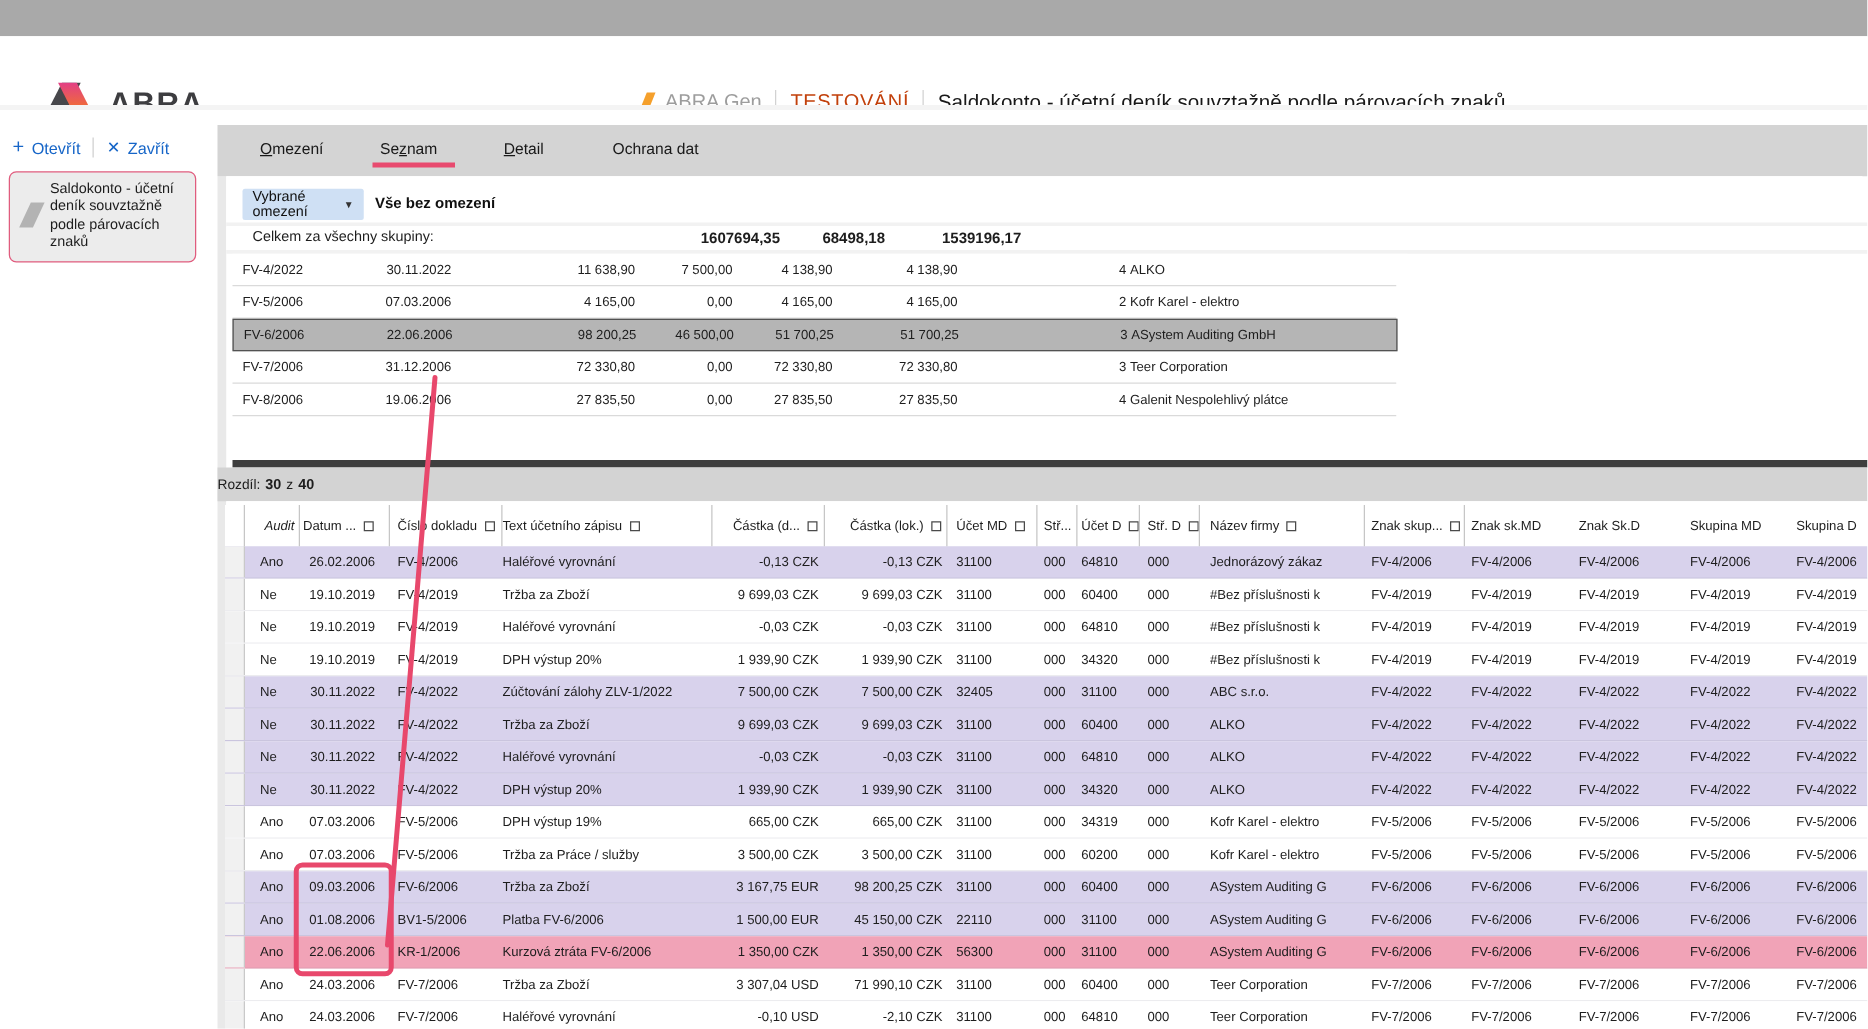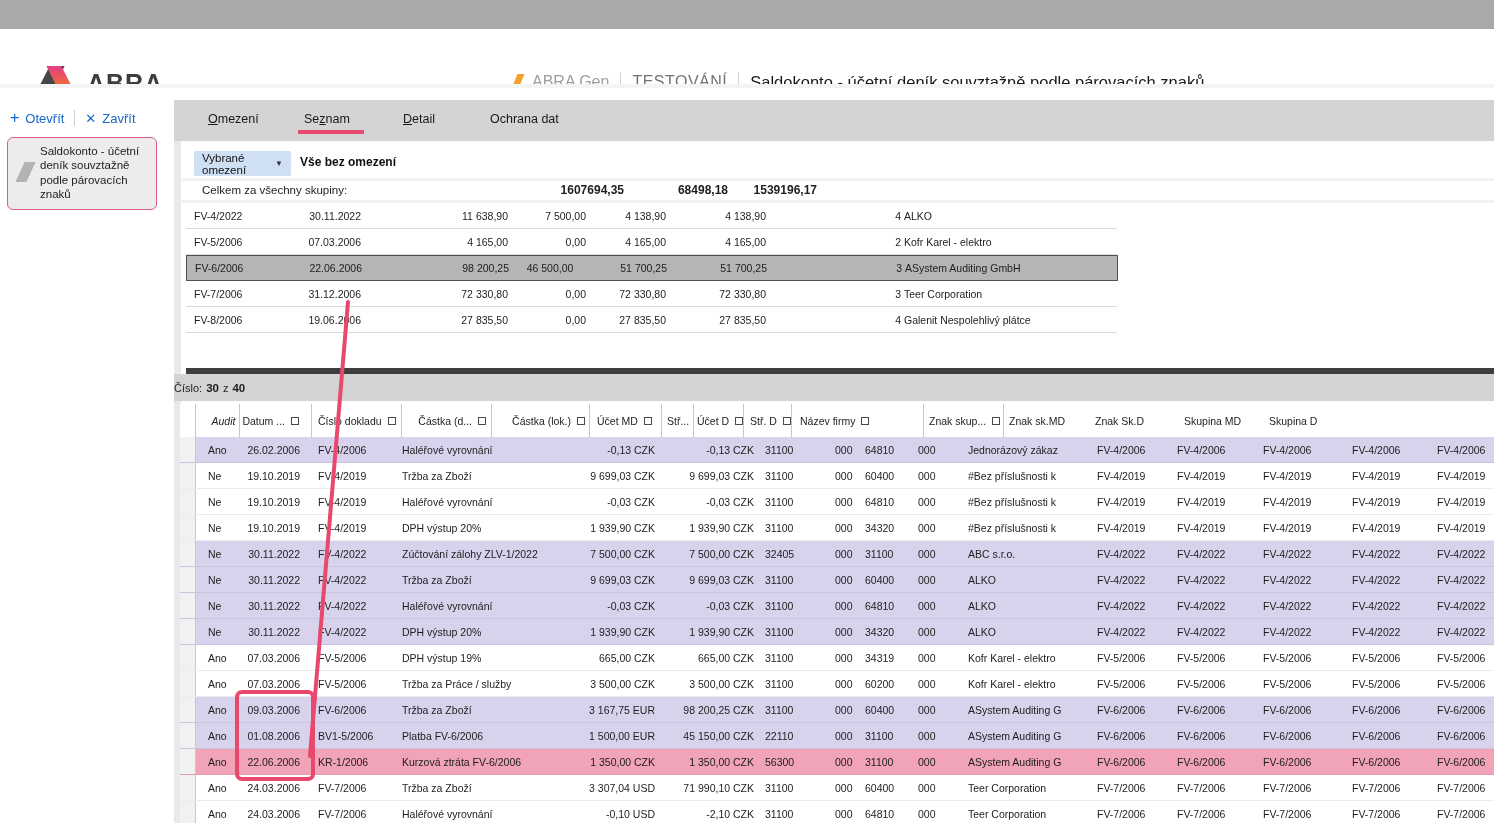--- a/index.html
+++ b/index.html
@@ -19,21 +19,21 @@
   .logo-mark { position:absolute; left:0; top:0; width:46px; height:34px; overflow:hidden; }
   .logo-limb-l { position:absolute; left:8px; top:0; width:15px; height:34px; background:#47474b; transform:skewX(-27deg); }
   .logo-limb-r { position:absolute; left:22px; top:0; width:15px; height:34px;
                  background:linear-gradient(180deg,#e23f86 0%,#ef6a3c 55%,#f9b233 100%); transform:skewX(27deg); }
   .logo-text { position:absolute; left:54px; top:3px; font-size:25px; font-weight:bold; color:#3d3d40; letter-spacing:1px; }
 
   .breadcrumb { left:514px; top:40px; height:26px; display:flex; align-items:center; gap:11px; white-space:nowrap; }
   .bc-slash { width:7px; height:17px; background:#f5a02c; transform:skewX(-22deg); }
   .bc-product { font-size:16px; color:#9d9d9d; }
   .bc-div { width:1px; height:20px; background:#d2d2d2; }
-  .bc-env { font-size:16px; color:#737373; letter-spacing:0.5px; }
+  .bc-env { font-size:16px; color:#c2410c; letter-spacing:0.5px; }
   .bc-title { font-size:16.5px; color:#181818; }
 
   
   .sidebar { left:0; top:88px; width:174px; height:735px; background:#fff; }
   .side-actions { position:absolute; left:10px; top:20px; width:160px; height:20px; display:flex; align-items:center; font-size:13px; color:#1766c8; }
   .side-btn { display:flex; align-items:center; gap:6px; cursor:pointer; }
   .plus-ic { font-size:16px; line-height:14px; }
   .x-ic { font-size:13px; font-weight:bold; }
   .side-div { width:1px; height:16px; background:#cfcfcf; margin:0 10px; }
   .side-card { position:absolute; left:7px; top:49px; width:150px; min-height:62px;
@@ -150,21 +150,21 @@
     <span>Vybrané omezení</span>
     <span class="arr">▼</span>
   </div>
   <div class="filter-value">Vše bez omezení</div>
 </div>
 <div class="abs gap1"></div>
 
 <div class="abs totals-row">
   <span class="totals-label">Celkem za všechny skupiny:</span>
   <span class="tot-val" style="left:323px; width:120px;">1607694,35</span>
-  <span class="tot-val" style="left:447px; width:100px;">68498,18</span>
+  <span class="tot-val" style="left:427px; width:100px;">68498,18</span>
   <span class="tot-val" style="left:516px; width:120px;">1539196,17</span>
 </div>
 <div class="abs gap2"></div>
 
 <div class="abs gtable" id="gtable">
     <div class="g-row">
       <div class="g-cell" style="width: 114px; text-align: left; padding-left: 8px; padding-right: 0px;">FV-4/2022</div>
       <div class="g-cell" style="width: 65px; text-align: right; padding-left: 0px; padding-right: 4px;">30.11.2022</div>
       <div class="g-cell" style="width: 147px; text-align: right; padding-left: 0px; padding-right: 4px;">11 638,90</div>
       <div class="g-cell" style="width: 78px; text-align: right; padding-left: 0px; padding-right: 4px;">7 500,00</div>
@@ -180,21 +180,21 @@
       <div class="g-cell" style="width: 78px; text-align: right; padding-left: 0px; padding-right: 4px;">0,00</div>
       <div class="g-cell" style="width: 78px; text-align: right; padding-left: 0px; padding-right: 2px;">4 165,00</div>
       <div class="g-cell" style="width: 100px; text-align: right; padding-left: 0px; padding-right: 2px;">4 165,00</div>
       <div class="g-cell" style="width: 133px; text-align: right; padding-left: 0px; padding-right: 0px;">2</div>
       <div class="g-cell" style="width: 216px; text-align: left; padding-left: 3px; padding-right: 0px;">Kofr Karel - elektro</div>
     </div>
     <div class="g-row selected">
       <div class="g-cell" style="width: 114px; text-align: left; padding-left: 8px; padding-right: 0px;">FV-6/2006</div>
       <div class="g-cell" style="width: 65px; text-align: right; padding-left: 0px; padding-right: 4px;">22.06.2006</div>
       <div class="g-cell" style="width: 147px; text-align: right; padding-left: 0px; padding-right: 4px;">98 200,25</div>
-      <div class="g-cell" style="width: 78px; text-align: center; padding-left: 0px; padding-right: 4px;">46 500,00</div>
+      <div class="g-cell" style="width: 78px; text-align: right; padding-left: 0px; padding-right: 4px;">46 500,00</div>
       <div class="g-cell" style="width: 78px; text-align: right; padding-left: 0px; padding-right: 2px;">51 700,25</div>
       <div class="g-cell" style="width: 100px; text-align: right; padding-left: 0px; padding-right: 2px;">51 700,25</div>
       <div class="g-cell" style="width: 133px; text-align: right; padding-left: 0px; padding-right: 0px;">3</div>
       <div class="g-cell" style="width: 216px; text-align: left; padding-left: 3px; padding-right: 0px;">ASystem Auditing GmbH</div>
     </div>
     <div class="g-row">
       <div class="g-cell" style="width: 114px; text-align: left; padding-left: 8px; padding-right: 0px;">FV-7/2006</div>
       <div class="g-cell" style="width: 65px; text-align: right; padding-left: 0px; padding-right: 4px;">31.12.2006</div>
       <div class="g-cell" style="width: 147px; text-align: right; padding-left: 0px; padding-right: 4px;">72 330,80</div>
       <div class="g-cell" style="width: 78px; text-align: right; padding-left: 0px; padding-right: 4px;">0,00</div>
@@ -211,21 +211,21 @@
       <div class="g-cell" style="width: 78px; text-align: right; padding-left: 0px; padding-right: 2px;">27 835,50</div>
       <div class="g-cell" style="width: 100px; text-align: right; padding-left: 0px; padding-right: 2px;">27 835,50</div>
       <div class="g-cell" style="width: 133px; text-align: right; padding-left: 0px; padding-right: 0px;">4</div>
       <div class="g-cell" style="width: 216px; text-align: left; padding-left: 3px; padding-right: 0px;">Galenit Nespolehlivý plátce</div>
     </div>
     <div class="g-sliver"></div>
   </div>
 
 <div class="abs splitter"></div>
 <div class="abs recordbar">
-  <span class="rec-label">Číslo:</span>
+  <span class="rec-label">Rozdíl:</span>
   <span class="rec-sp"></span>
   <span class="rec-b">30</span>
   <span class="rec-sp"></span>
   <span>z</span>
   <span class="rec-sp"></span>
   <span class="rec-b">40</span>
 </div>
 <div class="abs white-strip"></div>
 
 <div class="abs jtable" id="jtable">
@@ -237,20 +237,24 @@
         <span>Audit</span>
       </div>
       <div class="j-cell hline" style="width: 72px; padding-left: 0px; padding-right: 12px; justify-content: flex-end;">
         <span>Datum ...</span>
         <span class="chk"></span>
       </div>
       <div class="j-cell hline" style="width: 90px; padding-left: 6px; padding-right: 0px; justify-content: flex-start;">
         <span>Číslo dokladu</span>
         <span class="chk"></span>
       </div>
+      <div class="j-cell hline" style="width: 168px; padding-left: 0px; padding-right: 0px; justify-content: flex-start;">
+        <span>Text účetního zápisu</span>
+        <span class="chk"></span>
+      </div>
       <div class="j-cell hline" style="width: 90px; padding-left: 0px; padding-right: 5px; justify-content: flex-end;">
         <span>Částka (d...</span>
         <span class="chk"></span>
       </div>
       <div class="j-cell hline" style="width: 98px; padding-left: 0px; padding-right: 4px; justify-content: flex-end;">
         <span>Částka (lok.)</span>
         <span class="chk"></span>
       </div>
       <div class="j-cell hline" style="width: 72px; padding-left: 7px; padding-right: 0px; justify-content: flex-start;">
         <span>Účet MD</span>

